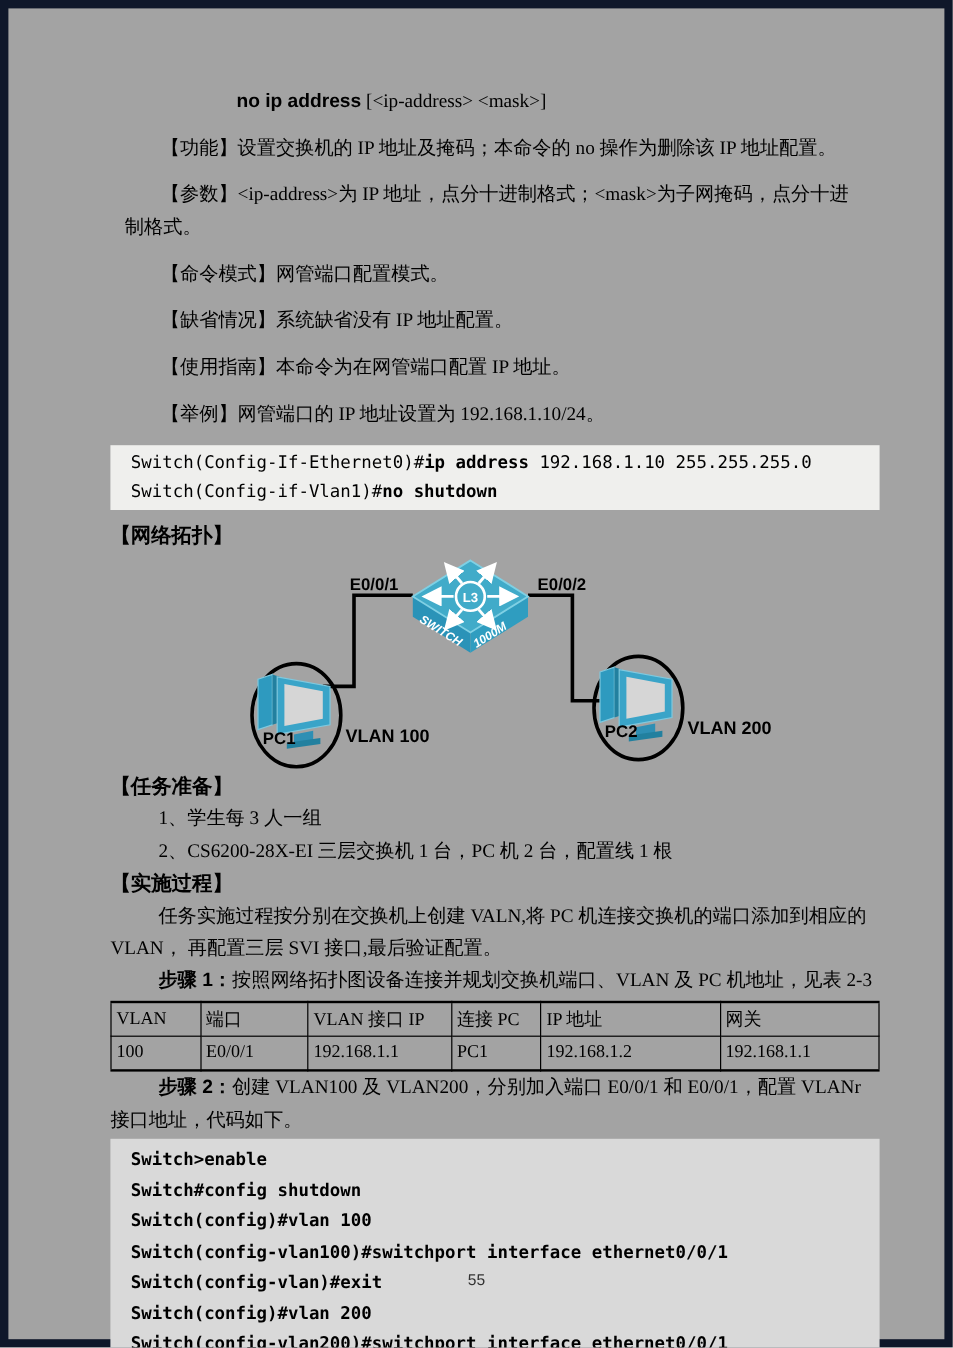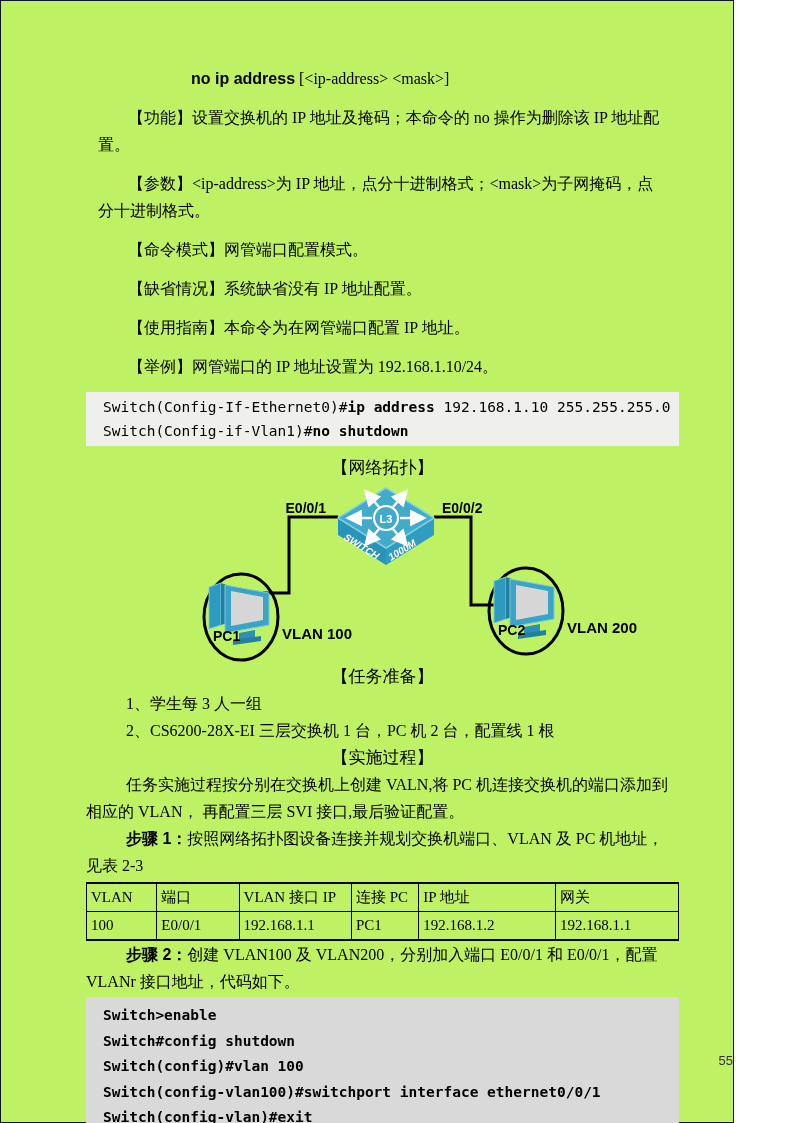--- a/index.html
+++ b/index.html
@@ -1,46 +1,46 @@
 <!DOCTYPE html>
 <html><head>
 <meta charset="utf-8">
 <style>
   html,body { margin:0; padding:0; background:#ffffff; }
   .page {
-    position:relative; width:734px; height:1123px; box-sizing:border-box;
-    background:#bef264; border:1px solid #0f172a;
+    position:relative; width:794px; height:1123px; box-sizing:border-box;
+    background:#a3a3a3; border:7px solid #0f172a;
     padding:64px 54px 0 85px;
     font-family:"Liberation Serif","DejaVu Serif",serif;
     font-size:16px; color:#000;
   }
   .cmd-line { line-height:27px; padding-left:105px; }
   .cmd-name { font-family:"Liberation Sans","DejaVu Sans",sans-serif; font-weight:bold; }
   .body-p { margin:12px; line-height:27px; text-indent:30px; }
-  .sec-h { margin:0; line-height:27px; font-size:17px; font-weight:normal;
-           font-family:"Liberation Sans","DejaVu Sans",sans-serif;text-align:center; }
+  .sec-h { margin:0; line-height:27px; font-size:17px; font-weight:bold;
+           font-family:"Liberation Sans","DejaVu Sans",sans-serif; }
   .sec-h.mt { margin-top:8px; }
   .codeblock { font-family:"DejaVu Sans Mono","Liberation Mono",monospace; font-size:14.5px; }
   .codeblock.light { background:#efefed; margin-top:3px; padding:3px 0 3px 17px; line-height:24px; }
   .codeblock.dark  { background:#d9d9d9; margin-top:2px; padding:6px 0 8px 17px; line-height:25.5px; font-weight:bold; }
   .code-bold { font-weight:bold; }
   .list-p  { margin:0; line-height:27px; padding-left:40px; }
   .intro-p { margin:0; line-height:27px; text-indent:40px; }
   .step-p  { margin:0; line-height:27px; text-indent:40px; }
   .step-label { font-family:"Liberation Sans","DejaVu Sans",sans-serif; font-weight:bold; }
   table.cfg { border-collapse:collapse; margin-top:3px; font-size:15px;
               border-top:2px solid #000; border-bottom:2px solid #000; }
   table.cfg th, table.cfg td {
     border:1px solid #000; text-align:left; height:27px;
     font-weight:normal; padding:0 4px;
   }
   table.cfg tr:first-child th { border-top:none; }
   table.cfg tr:last-child td { border-bottom:none; }
   .diagram { position:relative; height:180px; margin-top:2px; }
-  .pagenum { position:absolute; left:0; right:0; top:1052px; text-align:right;
+  .pagenum { position:absolute; left:0; right:0; top:1052px; text-align:center;
              font-size:13px; color:#333; font-family:"Liberation Sans",sans-serif; }
   .dg-label { font-family:"Liberation Sans","DejaVu Sans",sans-serif; font-weight:bold; }
 </style>
 </head>
 <body>
 
 <div class="page">
 
   <div class="cmd-line">
     <span class="cmd-name">no ip address</span><span> [&lt;ip-address&gt; &lt;mask&gt;]</span>

